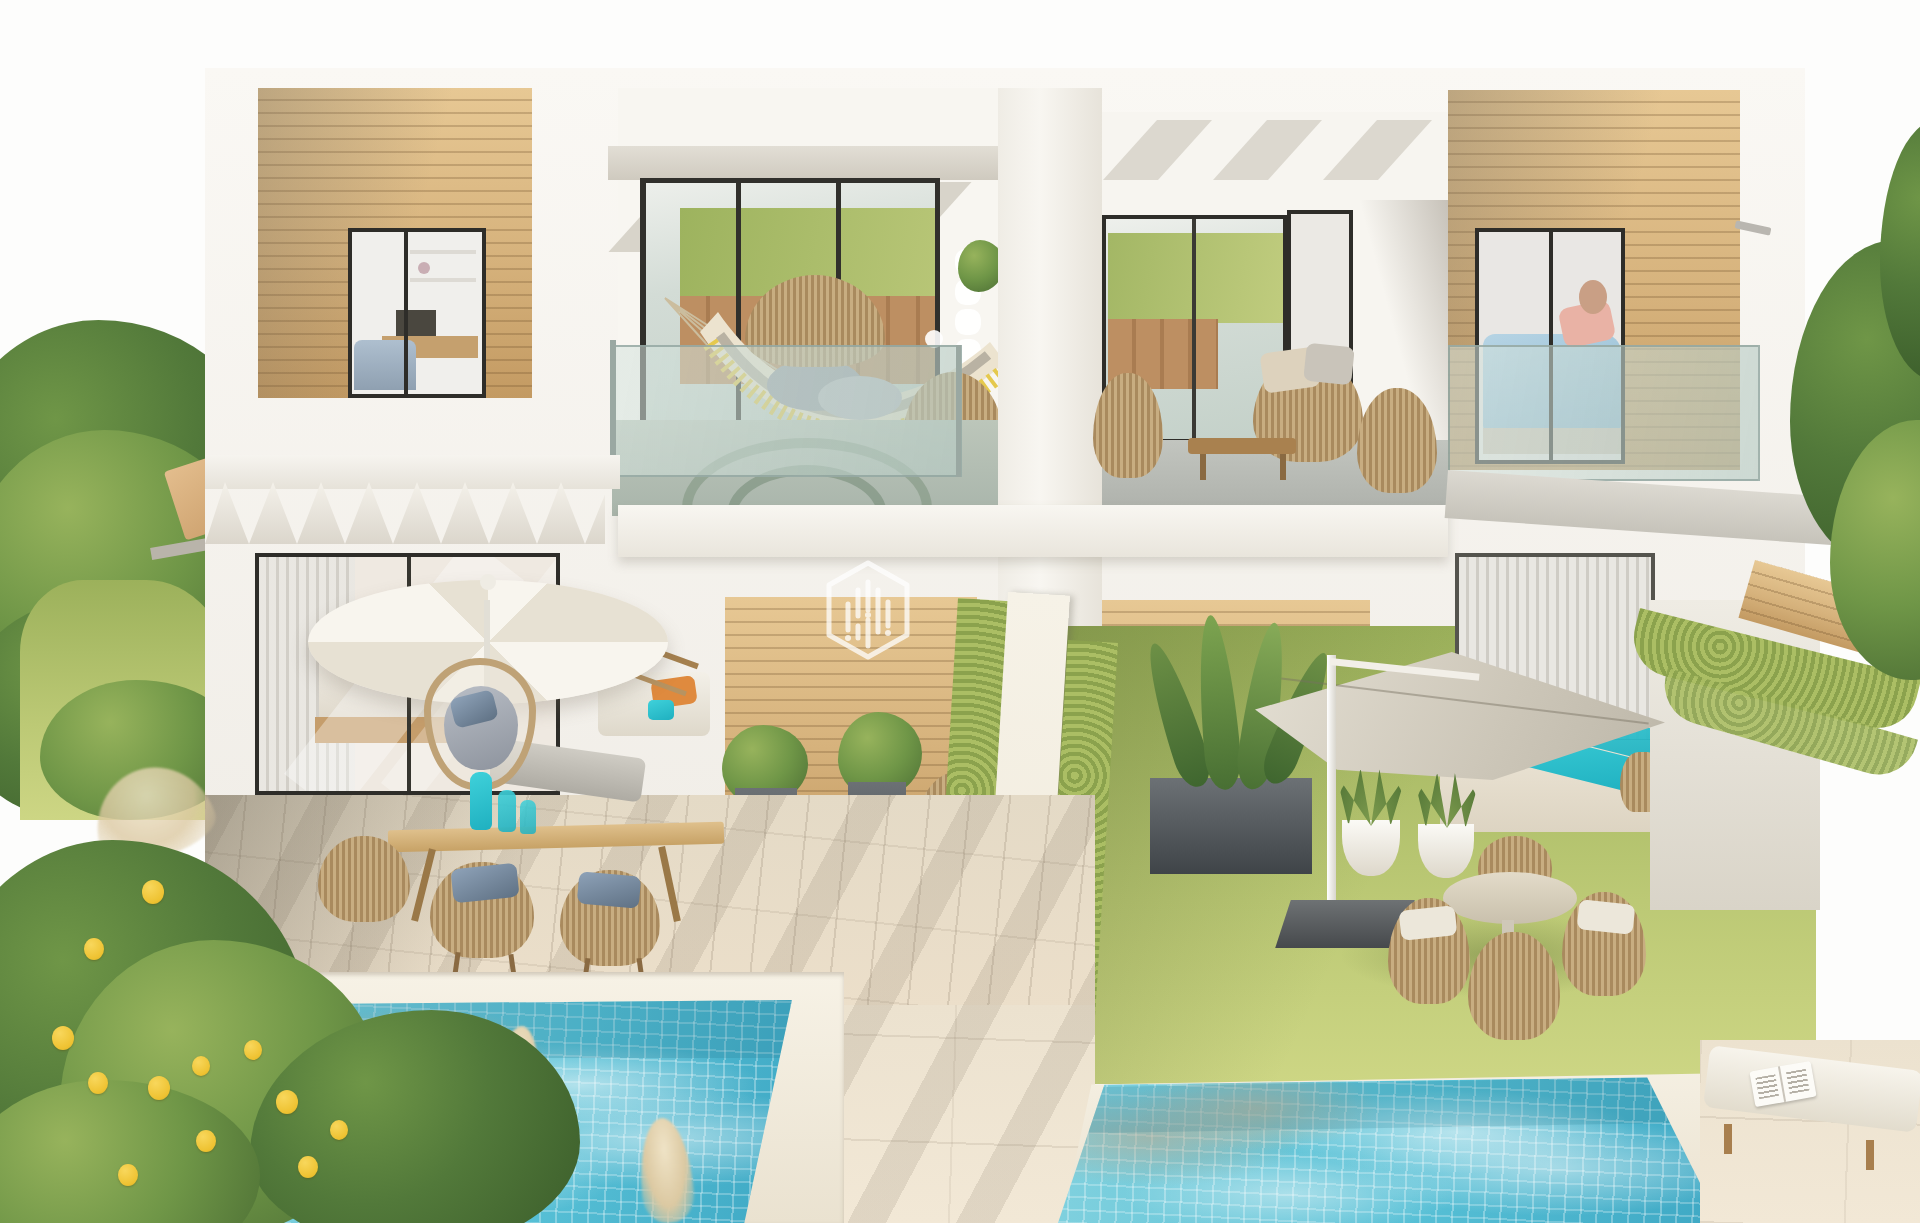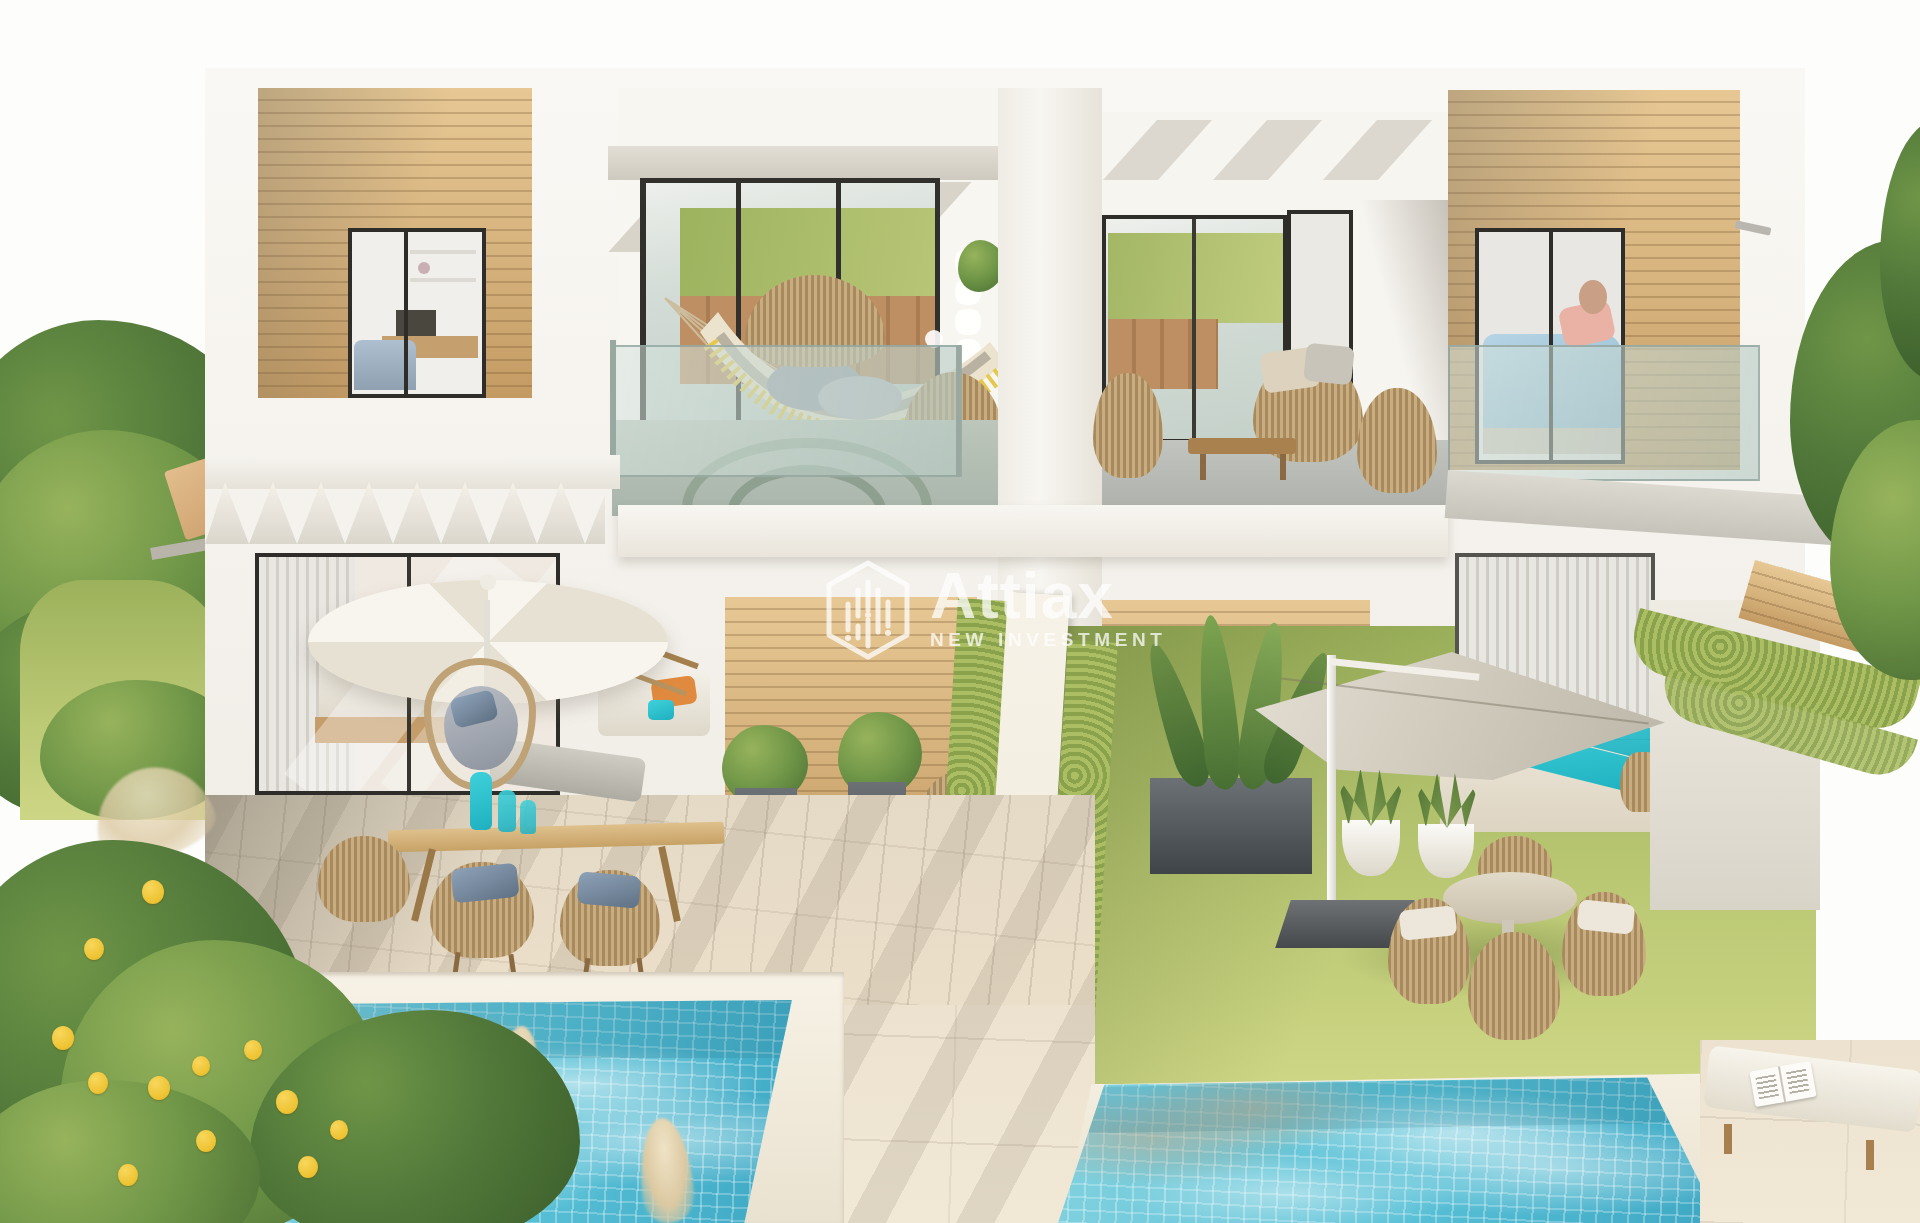--- a/index.html
+++ b/index.html
@@ -329,19 +329,15 @@
         <line x1="46" y1="60" x2="46" y2="86"></line>
         <line x1="56" y1="30" x2="56" y2="72"></line>
         <line x1="66" y1="42" x2="66" y2="66"></line>
       </g>
       <g fill="#ffffff" stroke="none">
         <circle cx="26" cy="78" r="3"></circle>
           <circle cx="46" cy="55" r="3"></circle>
           <circle cx="66" cy="73" r="3"></circle>
       </g>
     </svg>
-    <div>
-      <div class="wm-brand">Attiax</div>
-      <div class="wm-tag">NEW INVESTMENT</div>
-    </div>
   </div>
 
 </div>
 
 </body></html>

